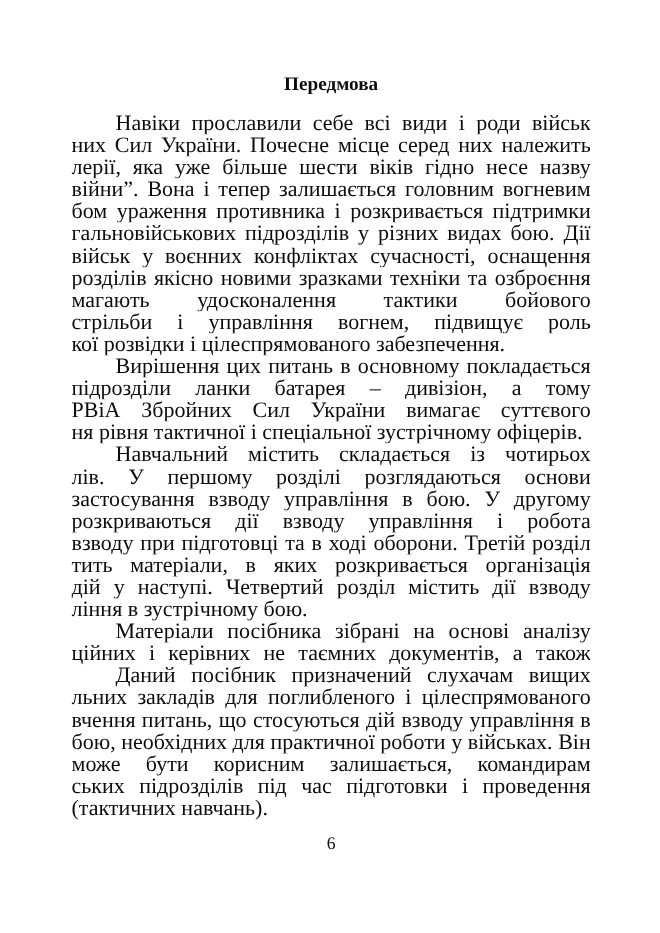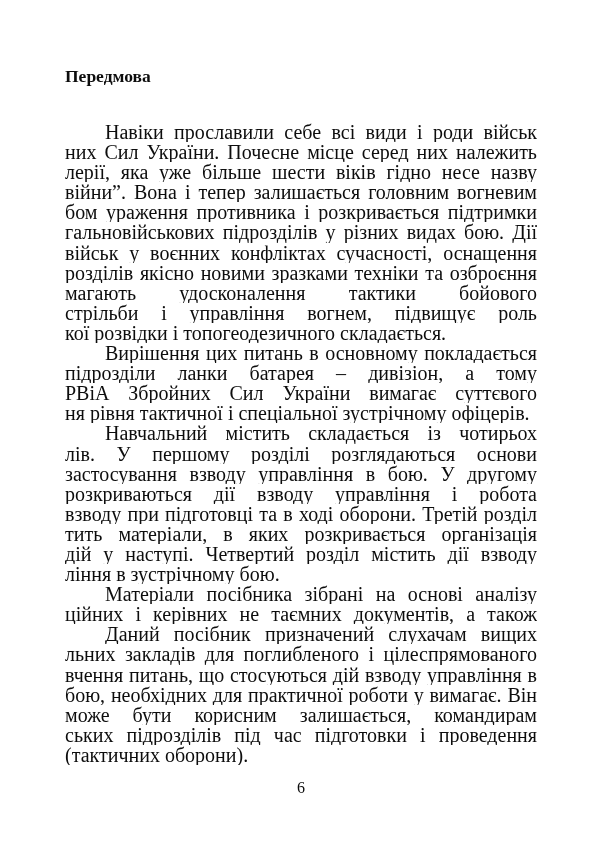--- a/index.html
+++ b/index.html
@@ -15,22 +15,22 @@
     box-sizing: border-box;
     padding: 66px 63px 0 65px;
     font-family: "Liberation Serif", "DejaVu Serif", serif;
     color: #0d0d0d;
     overflow: hidden;
   }
   .title {
     font-size: 17.5px;
     line-height: 20px;
     font-weight: 700;
-    text-align: left;
-    margin: 0 0 36px 0;
+    text-align: center;
+    margin: 0 0 16px 0;
   }
   .para {
     margin: 0;
   }
   .line {
     font-size: 20px;
     line-height: 20.1px;
     height: 20.1px;
     overflow: hidden;
     white-space: normal;
@@ -62,21 +62,21 @@
         <div class="line pfirst">Навіки прославили себе всі види і роди військ Зброй-</div>
         <div class="line">них Сил України. Почесне місце серед них належить арти-</div>
         <div class="line">лерії, яка уже більше шести віків гідно несе назву „Бога</div>
         <div class="line">війни”. Вона і тепер залишається головним вогневим засо-</div>
         <div class="line">бом ураження противника і розкривається підтримки за-</div>
         <div class="line">гальновійськових підрозділів у різних видах бою. Дії</div>
         <div class="line">військ у воєнних конфліктах сучасності, оснащення під-</div>
         <div class="line">розділів якісно новими зразками техніки та озброєння ви-</div>
         <div class="line">магають удосконалення тактики бойового застосування,</div>
         <div class="line">стрільби і управління вогнем, підвищує роль артилерійсь-</div>
-        <div class="line plast">кої розвідки і топогеодезичного складається.</div>
+        <div class="line plast">кої розвідки і цілеспрямованого забезпечення.</div>
       </div>
       <div class="para">
         <div class="line pfirst">Вирішення цих питань в основному покладається на</div>
         <div class="line">підрозділи ланки батарея – дивізіон, а тому Командувач</div>
         <div class="line">РВіА Збройних Сил України вимагає суттєвого підвищен-</div>
         <div class="line plast">ня рівня тактичної і спеціальної зустрічному офіцерів.</div>
       </div>
       <div class="para">
         <div class="line pfirst">Навчальний містить складається із чотирьох розді-</div>
         <div class="line">лів. У першому розділі розглядаються основи бойового</div>
@@ -88,21 +88,21 @@
         <div class="line plast">ління в зустрічному бою.</div>
       </div>
       <div class="para">
         <div class="line pfirst">Матеріали посібника зібрані на основі аналізу офі-</div>
         <div class="line">ційних і керівних не таємних документів, а також літера-</div>
       </div>
       <div class="para">
         <div class="line pfirst">Даний посібник призначений слухачам вищих навча-</div>
         <div class="line">льних закладів для поглибленого і цілеспрямованого ви-</div>
         <div class="line">вчення питань, що стосуються дій взводу управління в</div>
-        <div class="line">бою, необхідних для практичної роботи у вимагає. Він</div>
+        <div class="line">бою, необхідних для практичної роботи у військах. Він</div>
         <div class="line">може бути корисним залишається, командирам артилерій-</div>
         <div class="line">ських підрозділів під час підготовки і проведення занять</div>
-        <div class="line plast">(тактичних оборони).</div>
+        <div class="line plast">(тактичних навчань).</div>
       </div>
     </div>
 
   <div class="page-number">6</div>
 </div>
 
 </body></html>

